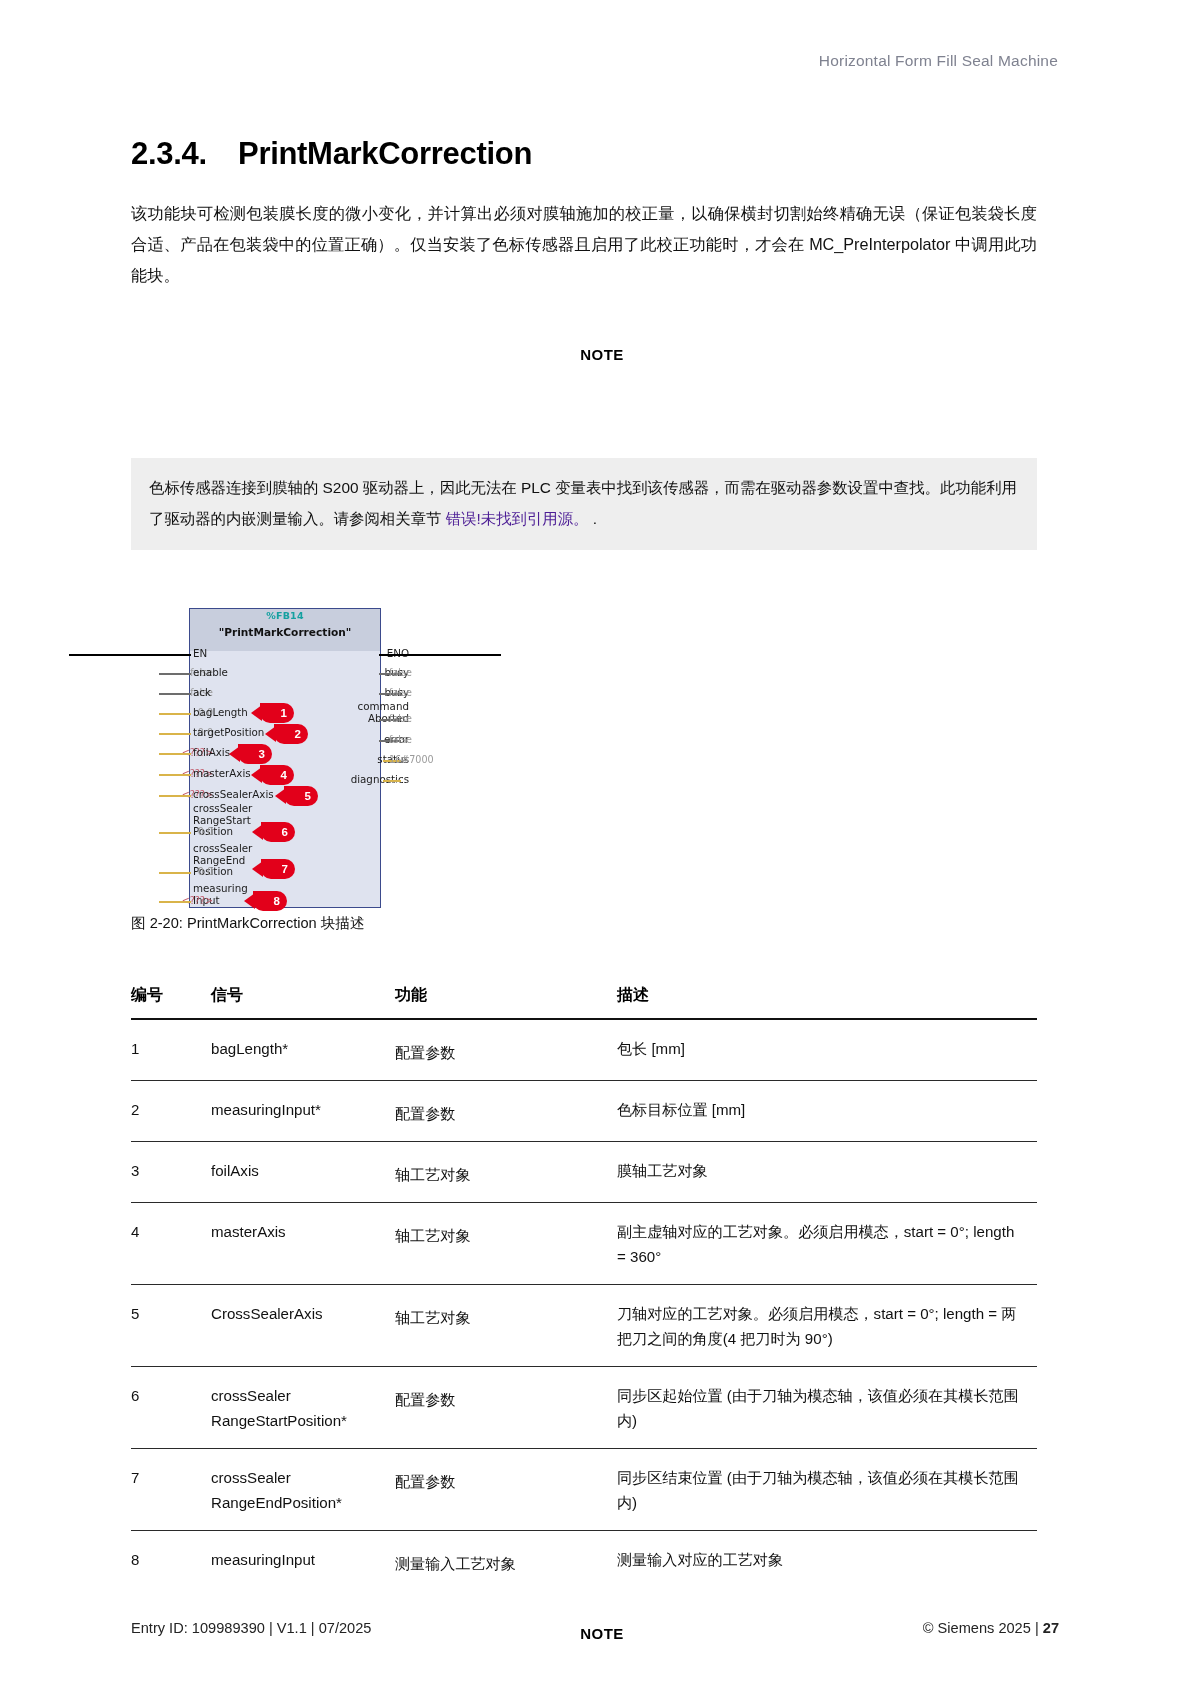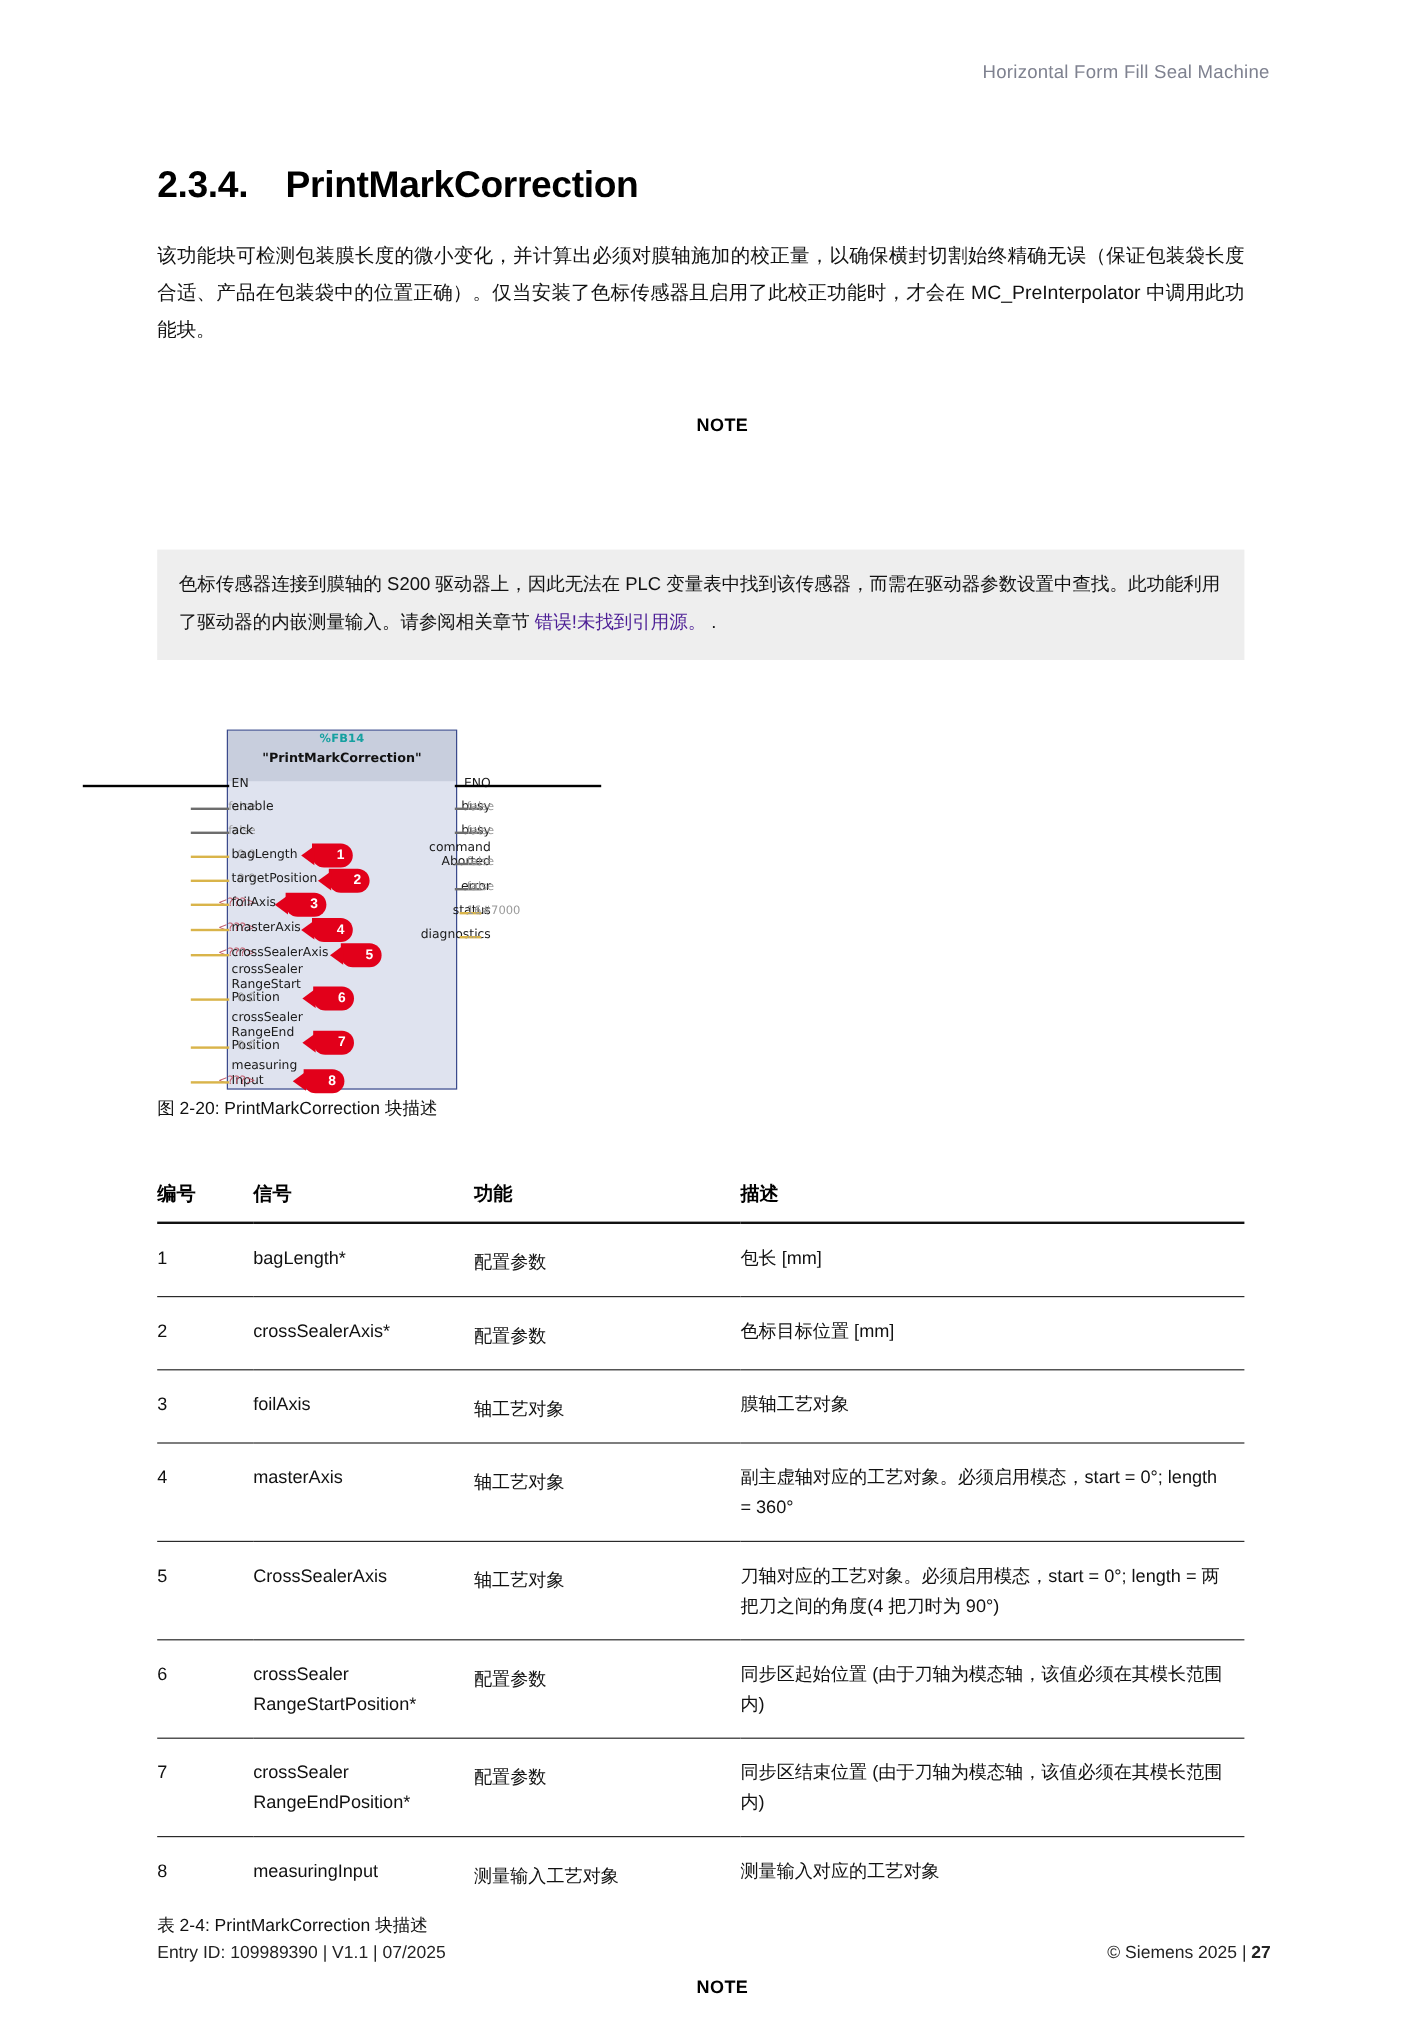--- a/index.html
+++ b/index.html
@@ -382,21 +382,21 @@
         </thead>
         <tbody>
           <tr>
             <td class="cnum">1</td>
             <td class="csig">bagLength*</td>
             <td class="cfun">配置参数</td>
             <td class="cdesc">包长 [mm]</td>
           </tr>
           <tr>
             <td class="cnum">2</td>
-            <td class="csig">crossSealerAxis*</td>
+            <td class="csig">measuringInput*</td>
             <td class="cfun">配置参数</td>
             <td class="cdesc">色标目标位置 [mm]</td>
           </tr>
           <tr>
             <td class="cnum">3</td>
             <td class="csig">foilAxis</td>
             <td class="cfun">轴工艺对象</td>
             <td class="cdesc">膜轴工艺对象</td>
           </tr>
           <tr>
@@ -426,21 +426,20 @@
           <tr>
             <td class="cnum">8</td>
             <td class="csig">measuringInput</td>
             <td class="cfun">测量输入工艺对象</td>
             <td class="cdesc">测量输入对应的工艺对象</td>
           </tr>
         </tbody>
       </table>
     </div>
 
-    <div class="caption">表 2-4: PrintMarkCorrection 块描述</div>
 
     <div class="note-block bottom">
       <div class="note-label">NOTE</div>
       <div class="note-body">标有星号的参数在 HMI 仅当安装了色标传感器且启用了此校正功能时。</div>
     </div>
 
   </div>
 
   <div class="footer">
     <div class="left">Entry ID: 109989390 | V1.1 | 07/2025</div>

